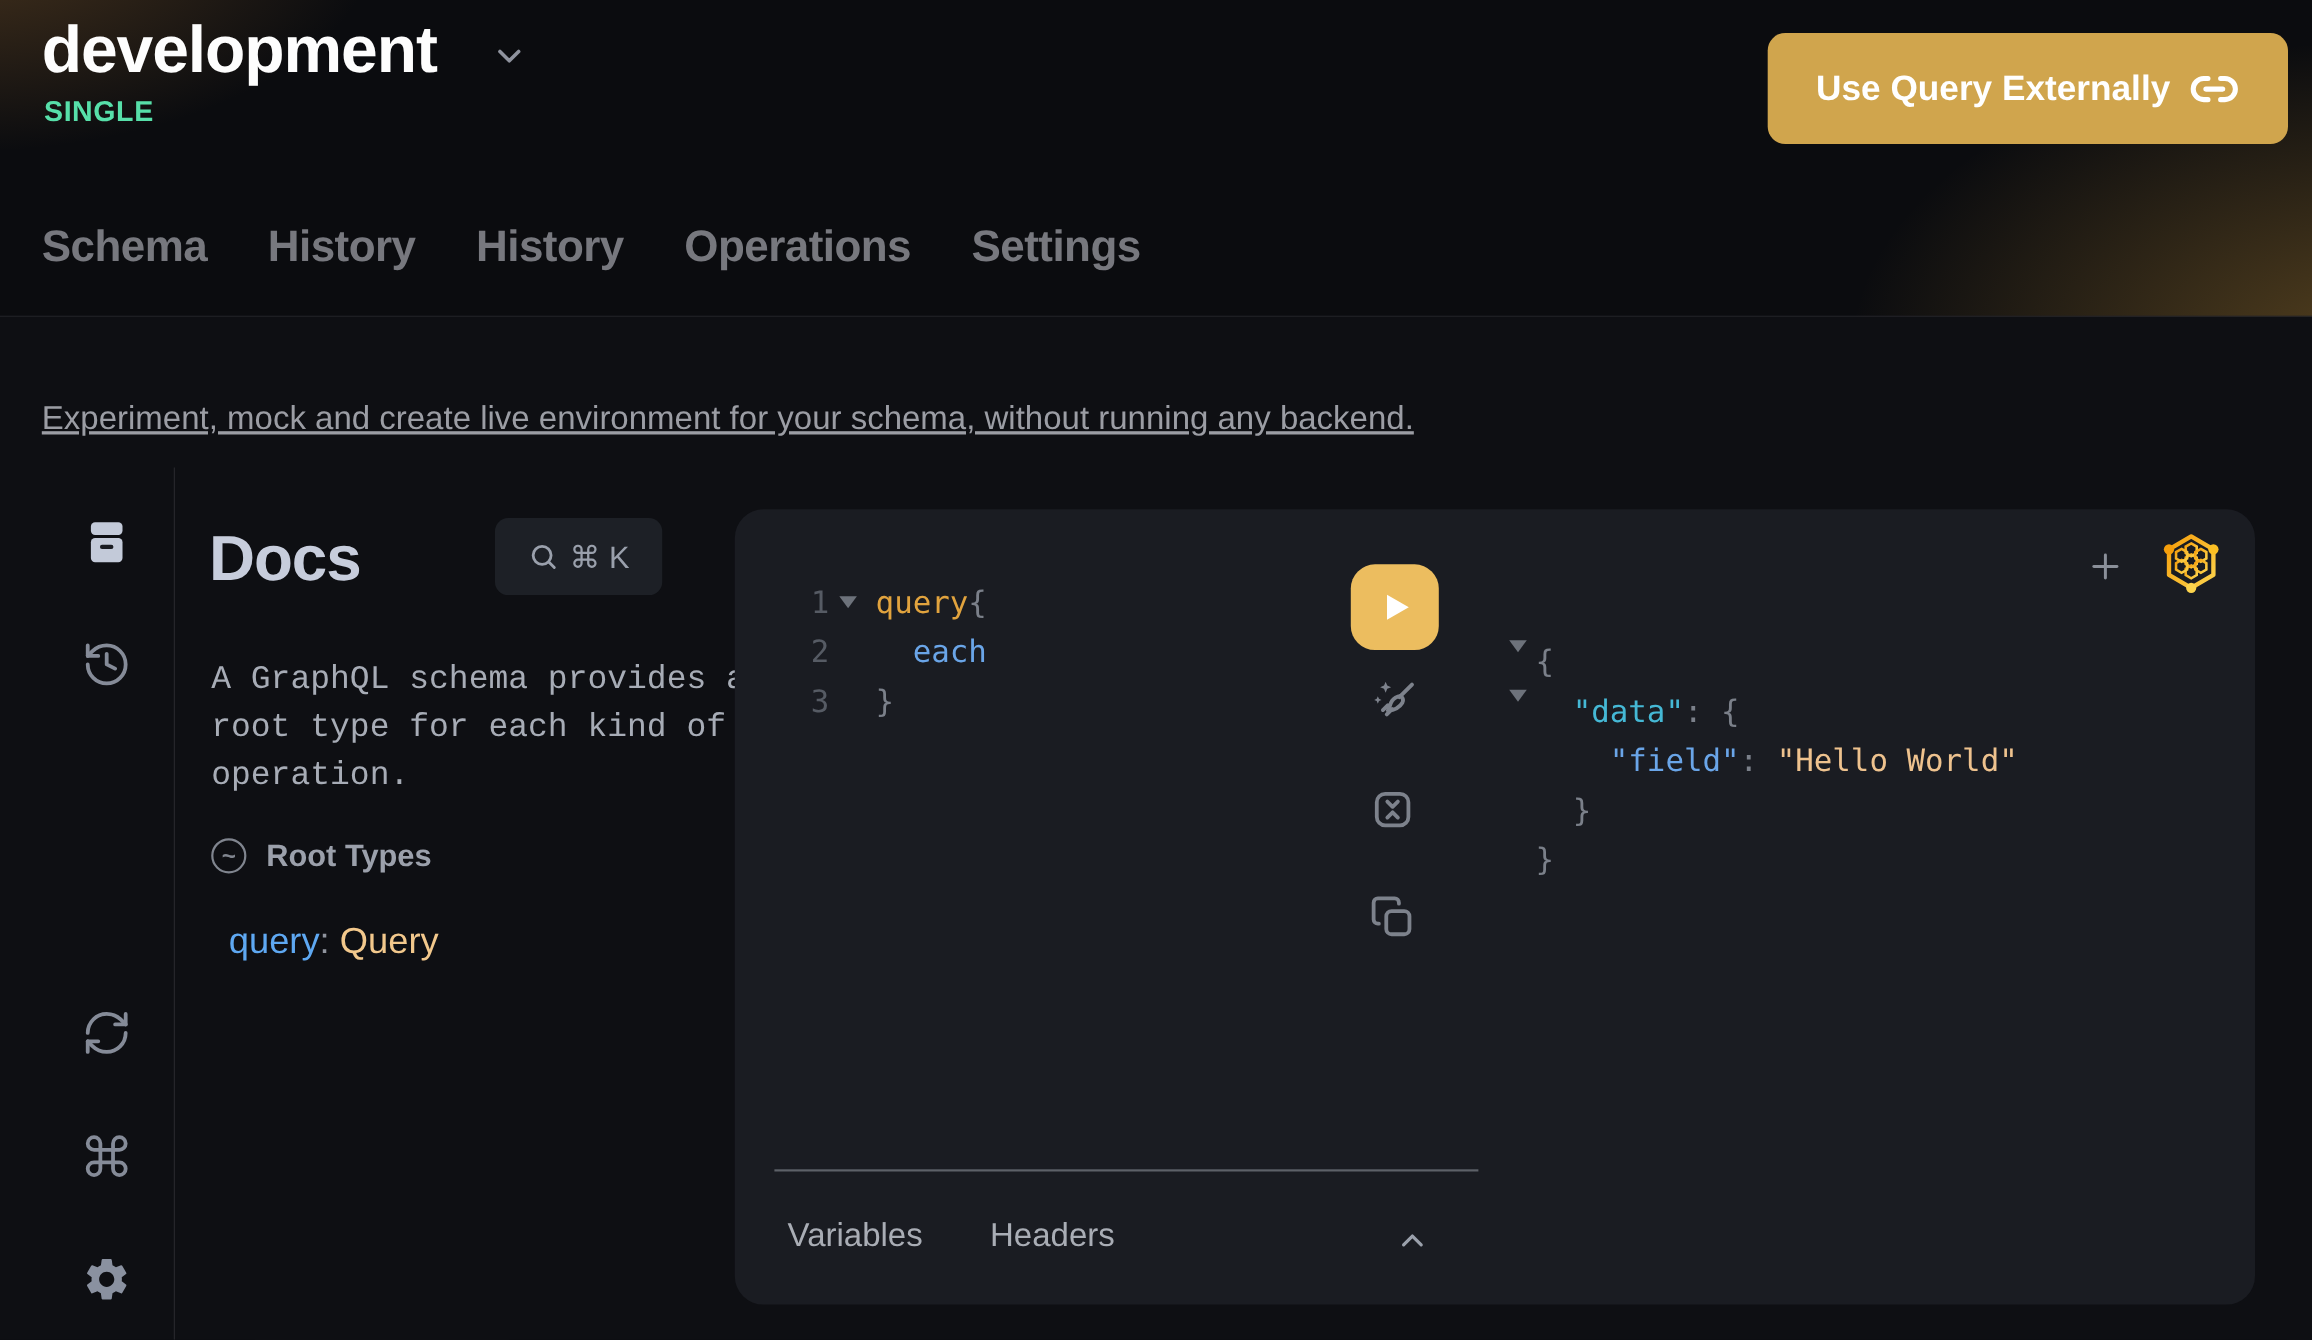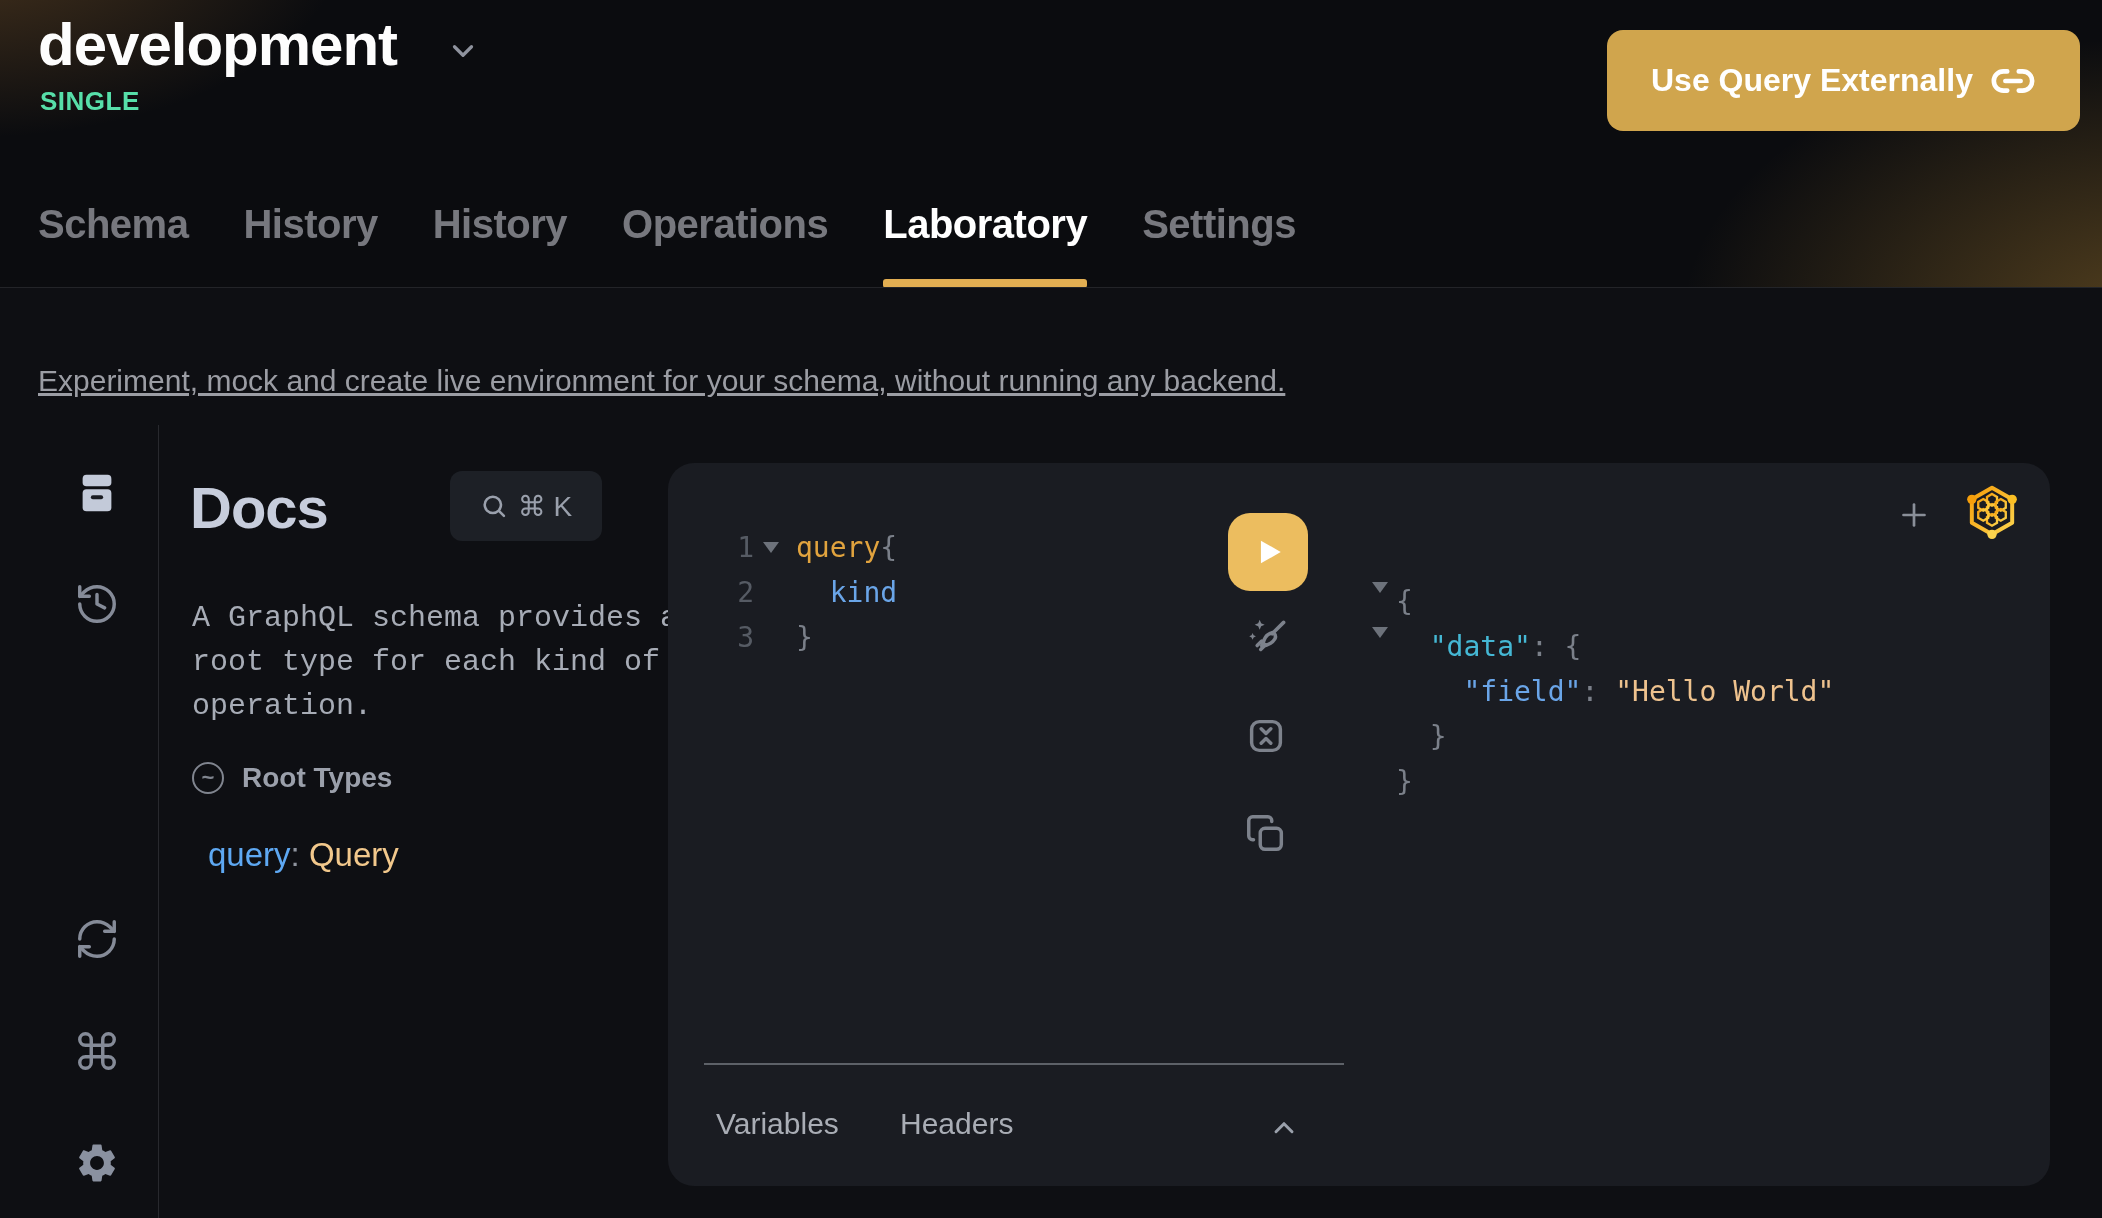--- a/index.html
+++ b/index.html
@@ -181,24 +181,20 @@
       </div>
     <div class="tab">
         <span>History</span>
       </div>
     <div class="tab">
         <span>History</span>
       </div>
     <div class="tab">
         <span>Operations</span>
       </div>
-    <div class="tab active">
-      <span>Laboratory</span>
-      <div class="tab-underline"></div>
-    </div>
     <div class="tab">
         <span>Settings</span>
       </div>
   </div>
 </div>
 <div class="tabs-divider"></div>
 
 <div class="page-desc">Experiment, mock and create live environment for your schema, without running any backend.</div>
 
 <div class="rail-divider"></div>
@@ -281,21 +277,21 @@
     <div class="code-line">
       <span class="line-num">1</span>
       <span class="fold-col">
           <span class="fold-tri"></span>
         </span>
       <span class="code-text"><span class="tok-kw">query</span><span class="tok-punct">{</span></span>
     </div>
     <div class="code-line">
       <span class="line-num">2</span>
       <span class="fold-col"></span>
-      <span class="code-text"><span class="tok-field">  kind</span></span>
+      <span class="code-text"><span class="tok-field">  each</span></span>
     </div>
     <div class="code-line">
       <span class="line-num">3</span>
       <span class="fold-col"></span>
       <span class="code-text"><span class="tok-punct">}</span></span>
     </div>
   </div>
 
   <button class="exec-btn">
     <span>

